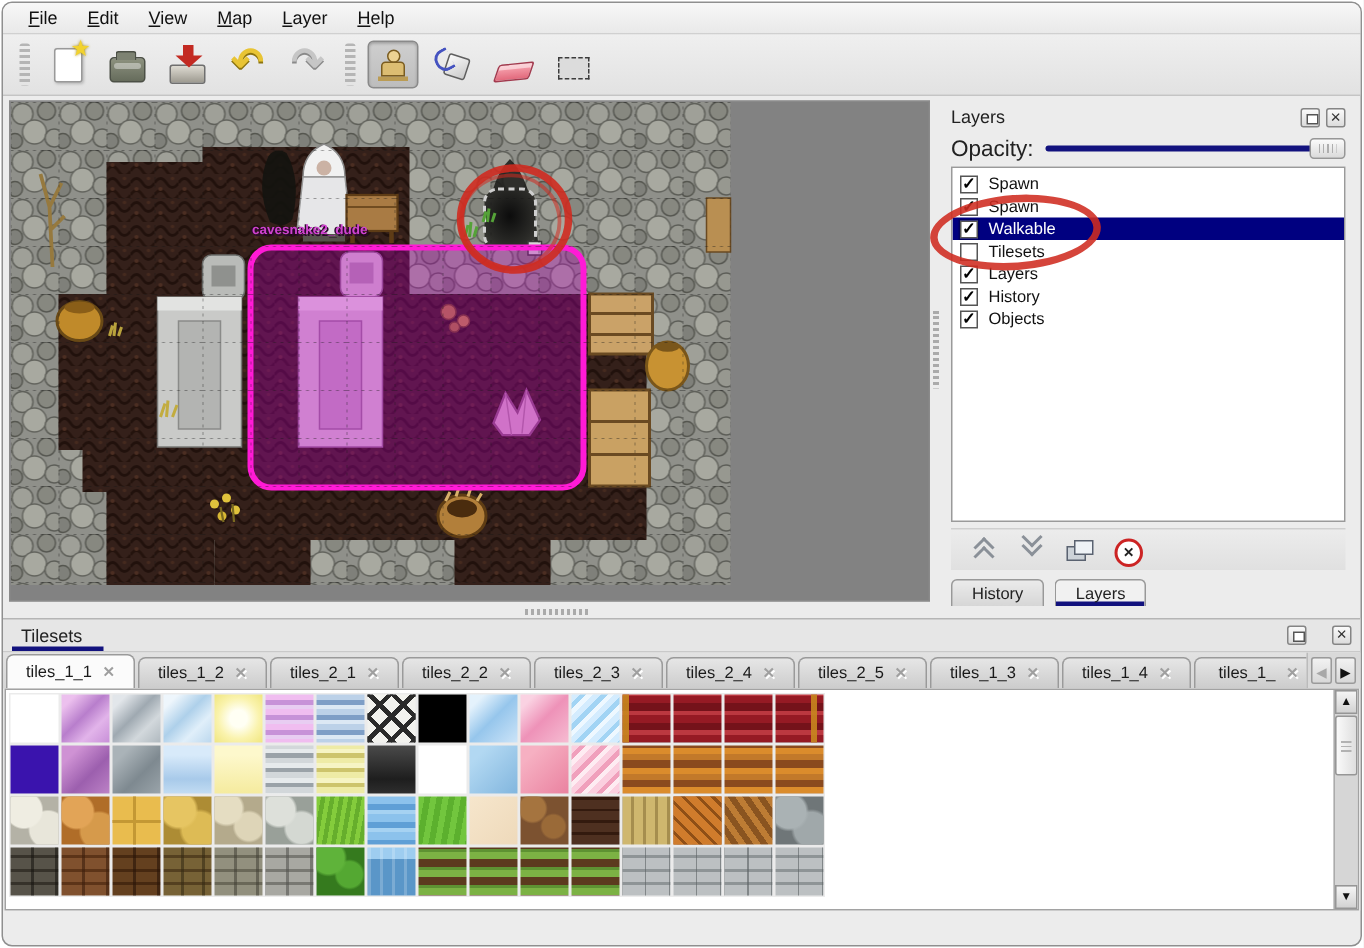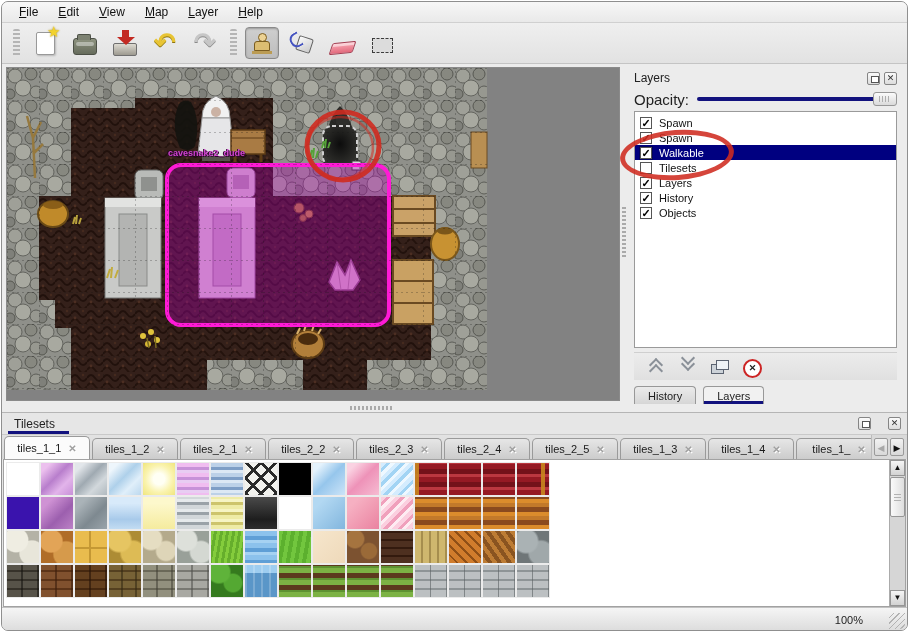--- a/index.html
+++ b/index.html
@@ -454,19 +454,15 @@
           <div class="tile" style="background: repeating-linear-gradient(90deg, rgba(0, 0, 0, 0) 0px, rgba(0, 0, 0, 0) 15px, rgba(90, 96, 98, 0.6) 15px, rgba(90, 96, 98, 0.6) 16px), repeating-linear-gradient(0deg, rgb(188, 192, 194) 0px, rgb(188, 192, 194) 7px, rgb(142, 148, 150) 7px, rgb(142, 148, 150) 9px);"></div>
         </div>
         <div class="vscroll">
         <div class="sbtn">▲</div>
         <div class="sthumb"></div>
         <div class="sbtn bottom">▼</div>
       </div>
     </div>
   </div>
 
-  <div class="statusbar">
-    <span>100%</span>
-    <div class="grip"></div>
-  </div>
 
   <div class="red-ellipse"></div>
 </div>
 
 </body></html>

